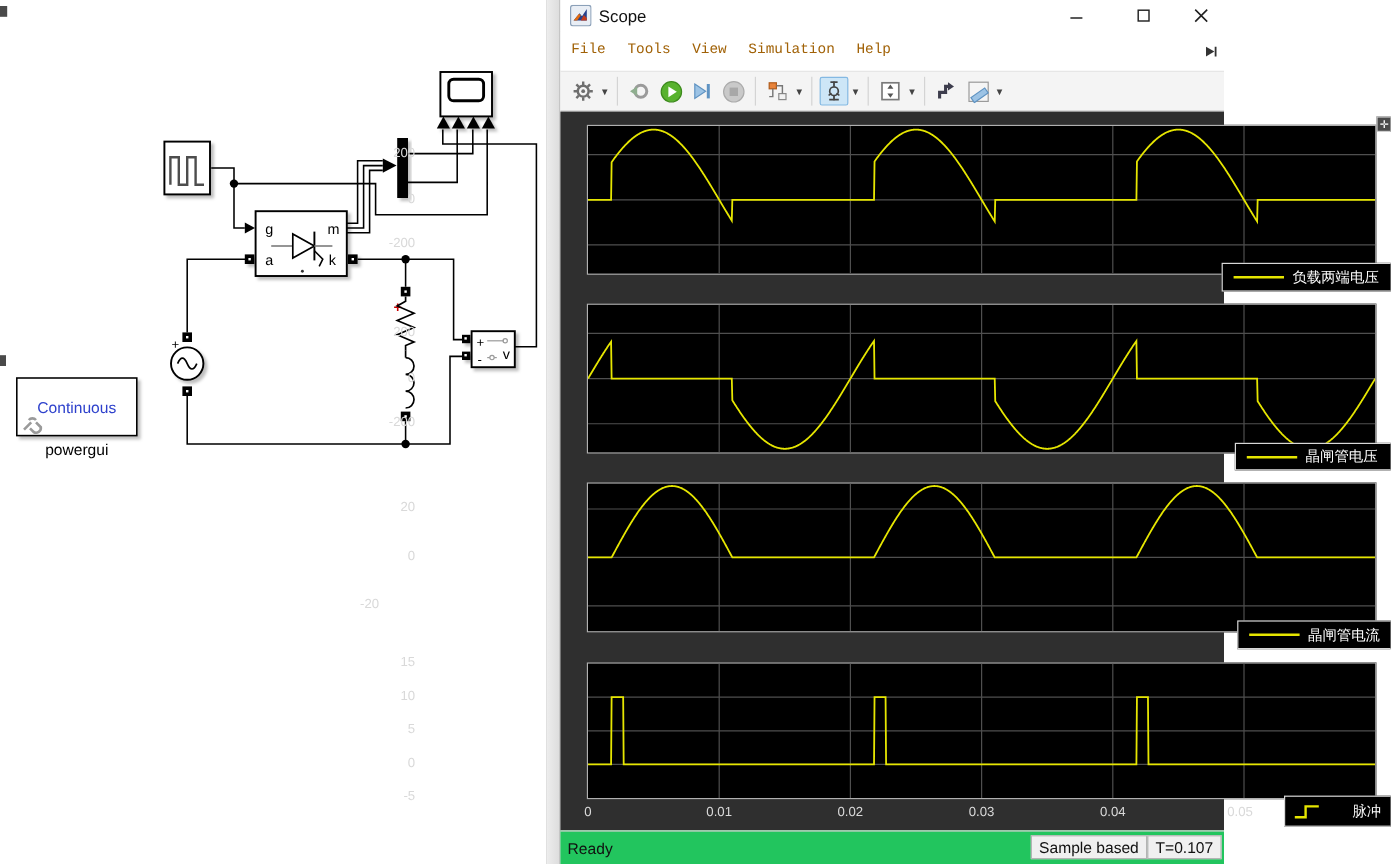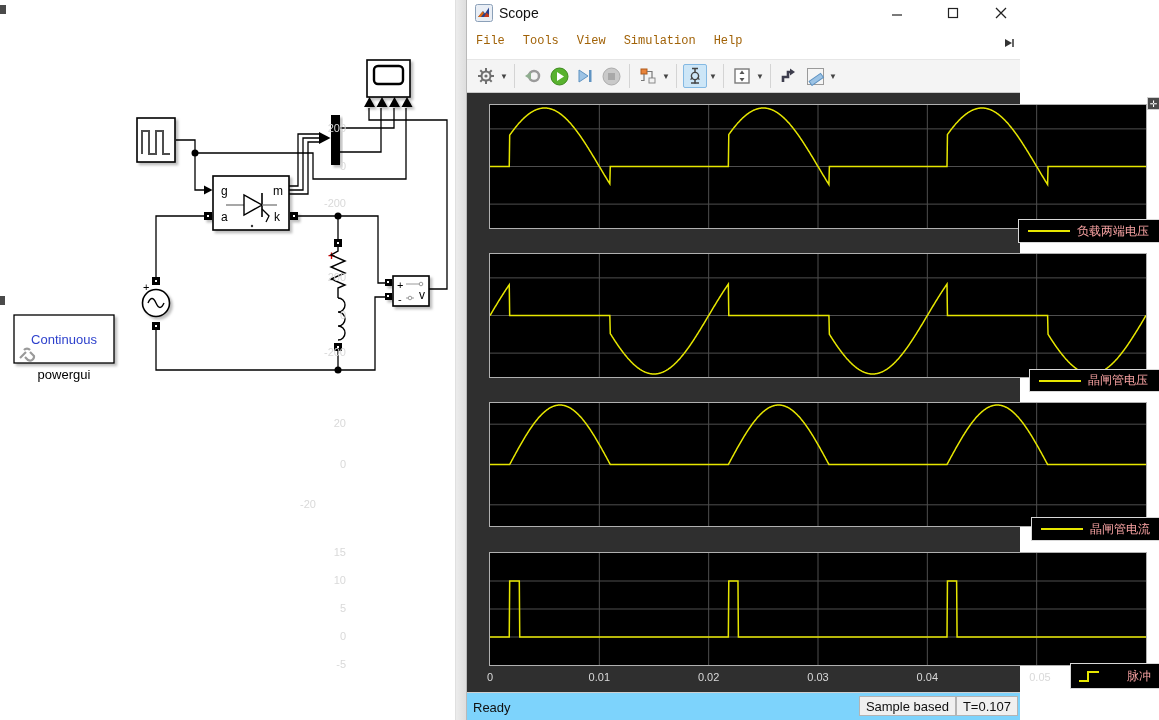--- a/index.html
+++ b/index.html
@@ -25,26 +25,26 @@
            display:flex;align-items:center;padding-left:6px;}
   .tb-btn{width:24px;height:24px;display:flex;align-items:center;justify-content:center;margin:0 1px;border-radius:2px;}
   .tb-btn.highlight{background:#cde6f7;border:1px solid #84b9e3;box-sizing:border-box;}
   .tb-caret{width:10px;height:24px;display:flex;align-items:center;justify-content:center;font-size:8px;color:#444;}
   .tb-sep{width:1px;height:24px;background:#d4d4d4;margin:0 5px;}
   
   #plot-canvas{position:absolute;left:0;top:93px;width:100%;height:599px;background:#2f2f2f;}
   .plot-box{position:absolute;background:#000;border:1px solid #b0b0b0;box-sizing:content-box;}
   .tick-label{position:absolute;font-size:11px;color:#d9d9d9;white-space:nowrap;}
   .legend-box{position:absolute;background:#000;border:1px solid #d8d8d8;display:flex;align-items:center;overflow:hidden;}
-  .legend-text{font-size:12px;color:#fca5a5;white-space:nowrap;}
+  .legend-text{font-size:12px;color:#ffffff;white-space:nowrap;}
   #axes-expand-icon{position:absolute;left:680px;top:97px;width:13px;height:13px;background:#4a4a4a;
                     border:1px solid #cfcfcf;box-sizing:border-box;color:#fff;font-size:9px;
                     display:flex;align-items:center;justify-content:center;}
   
-  #statusbar{position:absolute;left:0;top:692px;width:100%;height:28px;background:#7dd3fc;
+  #statusbar{position:absolute;left:0;top:692px;width:100%;height:28px;background:#22c55e;
              border-top:1px solid #cfcfcf;box-sizing:border-box;font-size:13px;color:#111;}
   #status-ready{position:absolute;left:6px;top:7px;}
   .status-cell{position:absolute;top:3px;height:20px;border:1px solid #b4b4b4;background:#f0f0f0;
                display:flex;align-items:center;padding:0 6px;box-sizing:border-box;}
   #status-sample{right:64px;} #status-time{right:2px;}
   svg text{font-family:"Liberation Sans",sans-serif;}
 </style>
 </head>
 <body>
 
@@ -367,21 +367,21 @@
         <span class="tick-label" style="right: 674px; top: 453px;">15</span>
         <span class="tick-label" style="right: 674px; top: 481px;">10</span>
         <span class="tick-label" style="right: 674px; top: 509px;">5</span>
         <span class="tick-label" style="right: 674px; top: 537px;">0</span>
         <span class="tick-label" style="right: 674px; top: 565px;">-5</span>
         <span class="tick-label" style="left: 9px; top: 578px; width: 28px; text-align: center;">0</span>
         <span class="tick-label" style="left: 118.333px; top: 578px; width: 28px; text-align: center;">0.01</span>
         <span class="tick-label" style="left: 227.667px; top: 578px; width: 28px; text-align: center;">0.02</span>
         <span class="tick-label" style="left: 337px; top: 578px; width: 28px; text-align: center;">0.03</span>
         <span class="tick-label" style="left: 446.333px; top: 578px; width: 28px; text-align: center;">0.04</span>
-        <span class="tick-label" style="left: 555.667px; top: 578px; width: 28px; text-align: right;">0.05</span>
+        <span class="tick-label" style="left: 555.667px; top: 578px; width: 28px; text-align: left;">0.05</span>
         <div class="legend-box" style="left: 603px; top: 570px; width: 90px; height: 24px;">
           <svg width="34" height="18" style="margin-left: 4px;">
             <polyline points="4,14 13,14 13,5 24,5" fill="none" stroke="#e6e600" stroke-width="2"></polyline>
           </svg>
           <span class="legend-text" style="margin-left: 18px;">脉冲</span>
         </div>
       </div>
     <div id="axes-expand-icon">✛</div>
 
     <div id="statusbar">

